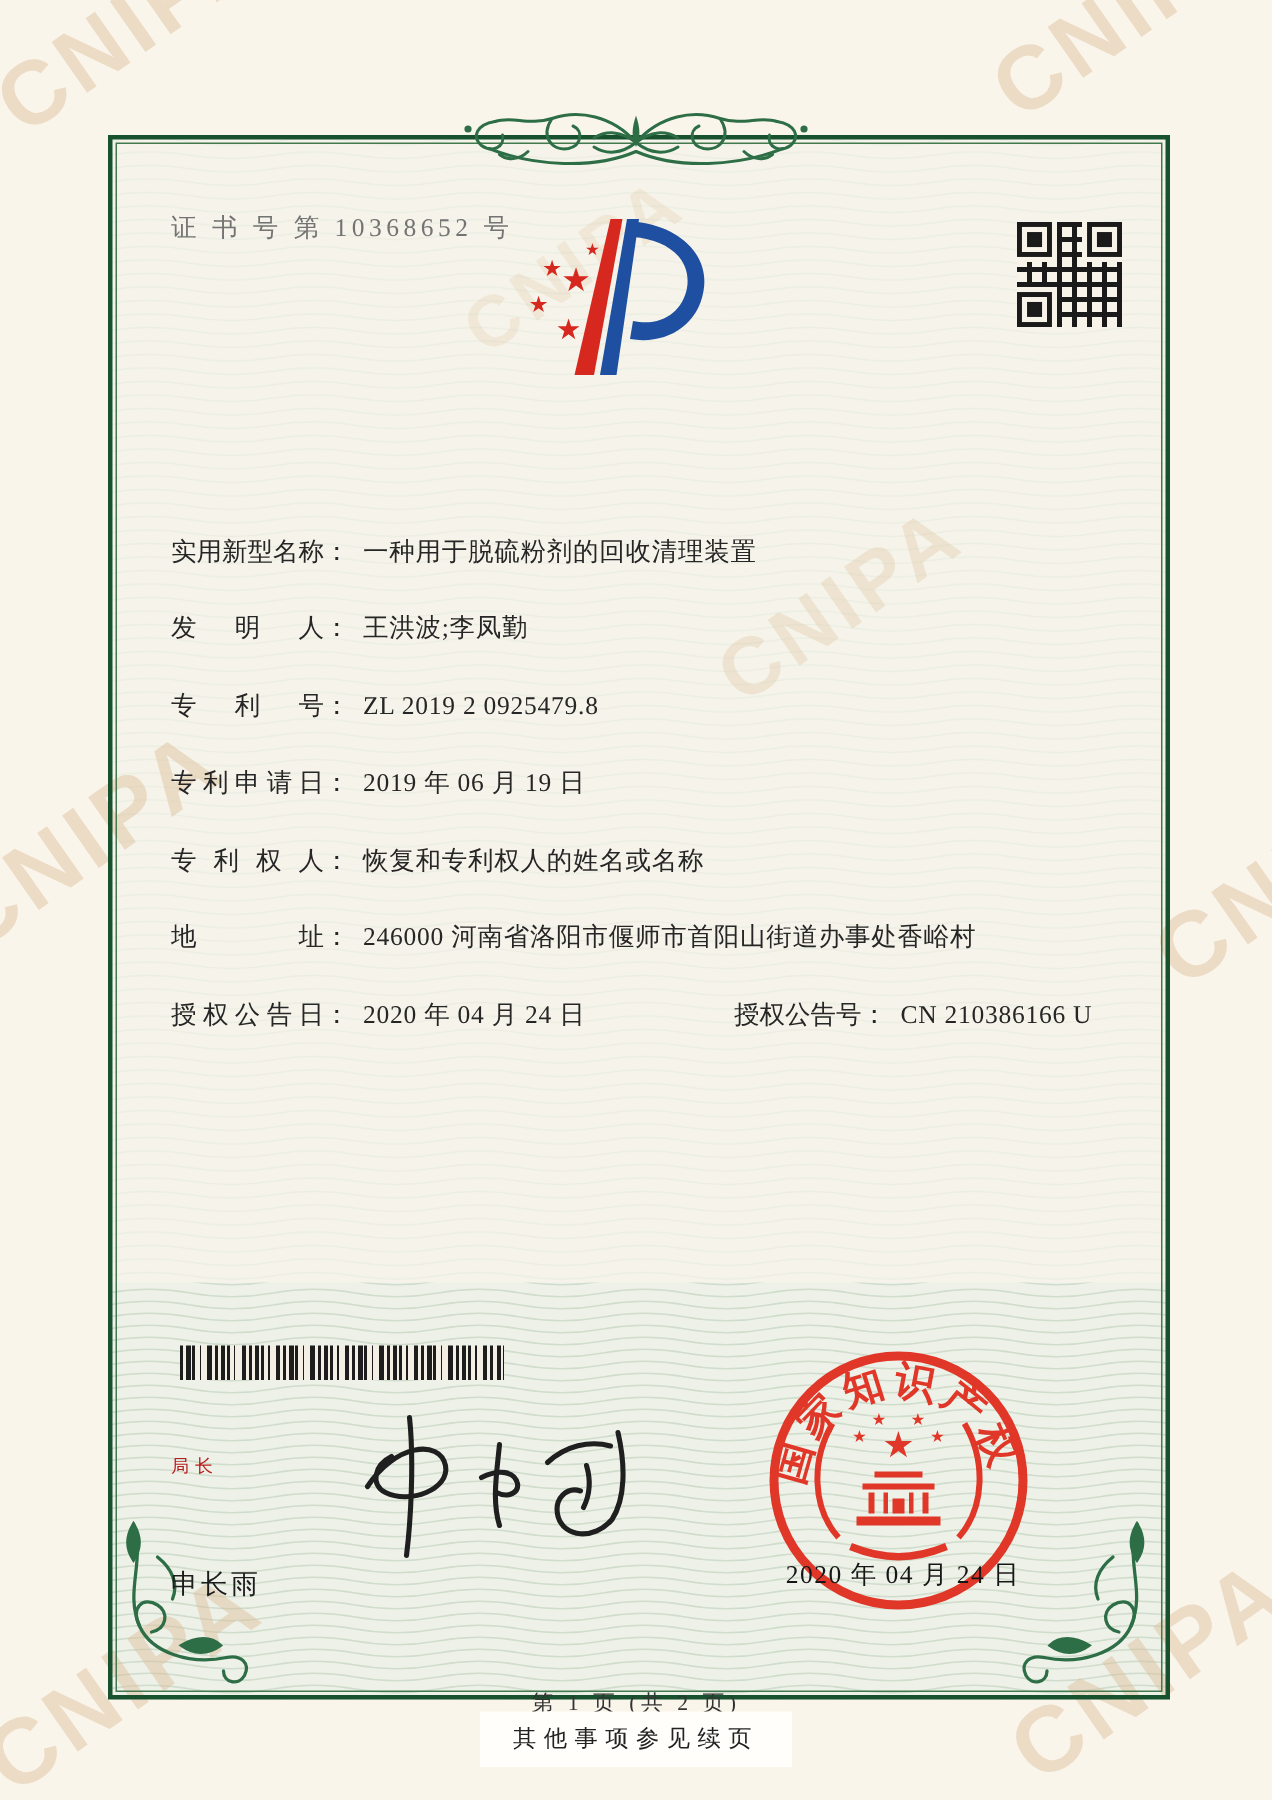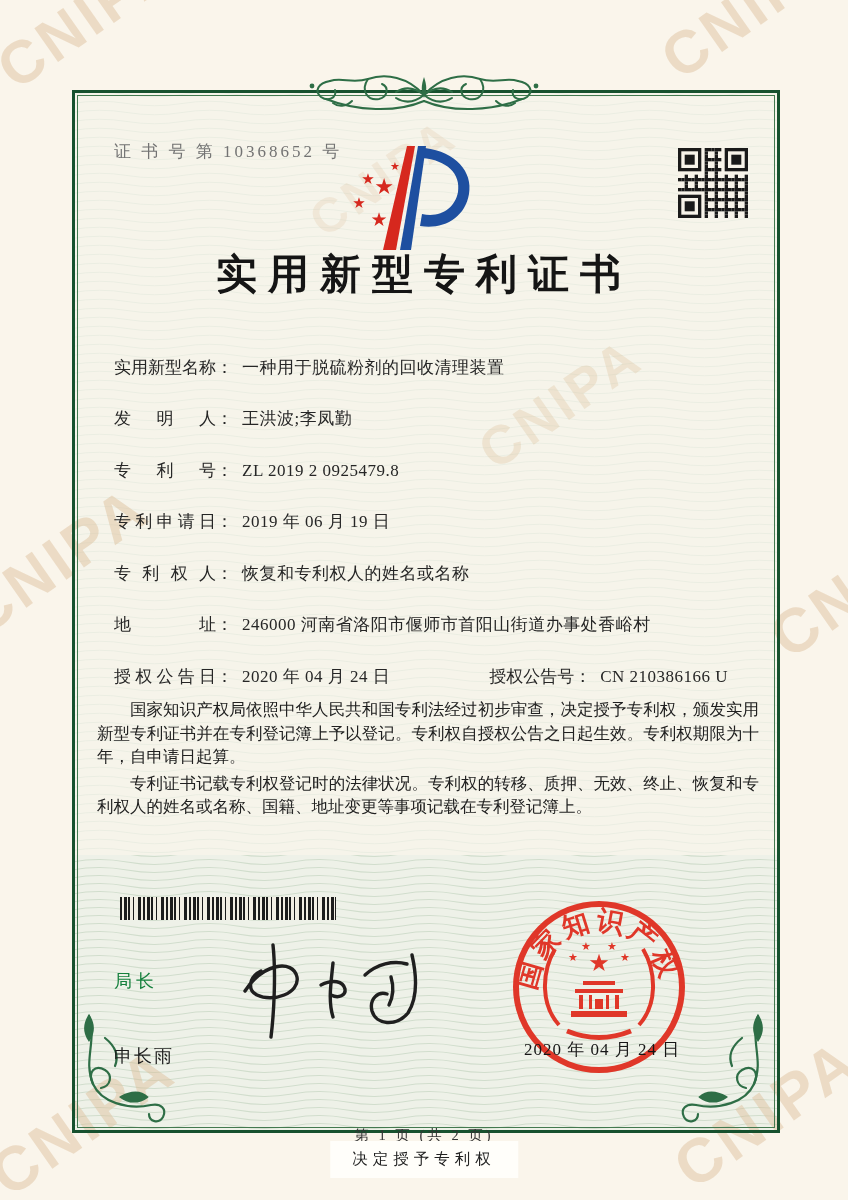--- a/index.html
+++ b/index.html
@@ -35,21 +35,21 @@
   .paras{position:absolute;left:97px;top:698px;width:662px;font-size:16.5px;line-height:23.5px;
          color:#202020;text-align:justify;}
   .paras p{margin:0 0 3px 0;text-indent:2em;}
 
   .barcode{position:absolute;left:120px;top:897px;width:216px;height:23px;
     background:repeating-linear-gradient(90deg,
       #1d1d1d 0 2px,#f3efe4 2px 4px,#1d1d1d 4px 7px,#f3efe4 7px 8px,
       #1d1d1d 8px 10px,#f3efe4 10px 13px,#1d1d1d 13px 14px,#f3efe4 14px 18px,
       #1d1d1d 18px 21px,#f3efe4 21px 23px);}
 
-  .director-label{position:absolute;left:114px;top:969px;font-size:18px;letter-spacing:4px;color:#15803d;}
+  .director-label{position:absolute;left:114px;top:969px;font-size:12px;letter-spacing:4px;color:#b91c1c;}
   .director-name{position:absolute;left:114px;top:1044px;font-size:18px;letter-spacing:2px;color:#1c1c1c;}
   .signature{position:absolute;left:215px;top:933px;}
 
   .seal{position:absolute;left:509px;top:897px;opacity:.93;z-index:4;}
   .seal-date{position:absolute;left:504px;top:1038px;width:196px;text-align:center;font-size:17px;
              letter-spacing:1px;color:#161616;z-index:5;}
 
   .page-indicator{position:absolute;left:0;right:0;top:1126px;text-align:center;font-size:14.5px;
                   letter-spacing:3px;color:#333;z-index:4;}
   .cont-note{position:absolute;left:50%;transform:translateX(-50%);top:1141px;background:#fffefa;
@@ -301,21 +301,20 @@
           <rect x="66.67" y="46.67" width="3.33" height="3.33"></rect>
           <rect x="66.67" y="50.00" width="3.33" height="3.33"></rect>
           <rect x="66.67" y="53.33" width="3.33" height="3.33"></rect>
           <rect x="66.67" y="56.67" width="3.33" height="3.33"></rect>
           <rect x="66.67" y="60.00" width="3.33" height="3.33"></rect>
           <rect x="66.67" y="63.33" width="3.33" height="3.33"></rect>
           <rect x="66.67" y="66.67" width="3.33" height="3.33"></rect>
         </g>
     </svg>
 
-    <div class="title">实用新型专利证书</div>
 
     <div class="frow" style="top:356px;">
       <span class="fl">
           <span>实</span>
           <span>用</span>
           <span>新</span>
           <span>型</span>
           <span>名</span>
           <span>称</span>
         </span><span>：</span><span class="fv">一种用于脱硫粉剂的回收清理装置</span>
@@ -360,24 +359,20 @@
     <div class="frow" style="top:665px;">
       <span><span class="fl">
             <span>授</span>
             <span>权</span>
             <span>公</span>
             <span>告</span>
             <span>日</span>
           </span><span>：</span><span class="fv">2020 年 04 月 24 日</span></span><span class="fpair2"><span>授权公告号</span><span>：</span><span class="fv">CN 210386166 U</span></span>
     </div>
 
-    <div class="paras">
-      <p>国家知识产权局依照中华人民共和国专利法经过初步审查，决定授予专利权，颁发实用新型专利证书并在专利登记簿上予以登记。专利权自授权公告之日起生效。专利权期限为十年，自申请日起算。</p>
-      <p>专利证书记载专利权登记时的法律状况。专利权的转移、质押、无效、终止、恢复和专利权人的姓名或名称、国籍、地址变更等事项记载在专利登记簿上。</p>
-    </div>
 
     <div class="barcode"></div>
 
     <div class="director-label">局长</div>
     <div class="director-name">申长雨</div>
 
     <svg class="signature" width="235" height="110" viewBox="0 0 235 110">
       <g stroke="#1f1f1f" stroke-width="3.4" fill="none" stroke-linecap="round">
         <path d="M30,58 C48,30 78,26 82,44 C85,60 58,70 42,62 C32,57 34,44 46,38"></path>
         <path d="M58,12 C61,40 59,80 56,104"></path>
@@ -412,15 +407,15 @@
         <rect x="86" y="102" width="8" height="10"></rect>
         <rect x="62" y="114" width="56" height="6"></rect>
         <path d="M46,52 C32,76 32,108 50,128" fill="none" stroke="#e02a1b" stroke-width="4"></path>
         <path d="M134,52 C148,76 148,108 130,128" fill="none" stroke="#e02a1b" stroke-width="4"></path>
         <path d="M58,134 C80,143 100,143 122,134" fill="none" stroke="#e02a1b" stroke-width="5"></path>
       </g>
     </svg>
     <div class="seal-date">2020 年 04 月 24 日</div>
 
     <div class="page-indicator">第 1 页 (共 2 页)</div>
-    <div class="cont-note">决定授予专利权</div>
+    <div class="cont-note">其他事项参见续页</div>
   </div>
 </div>
 
 </body></html>

